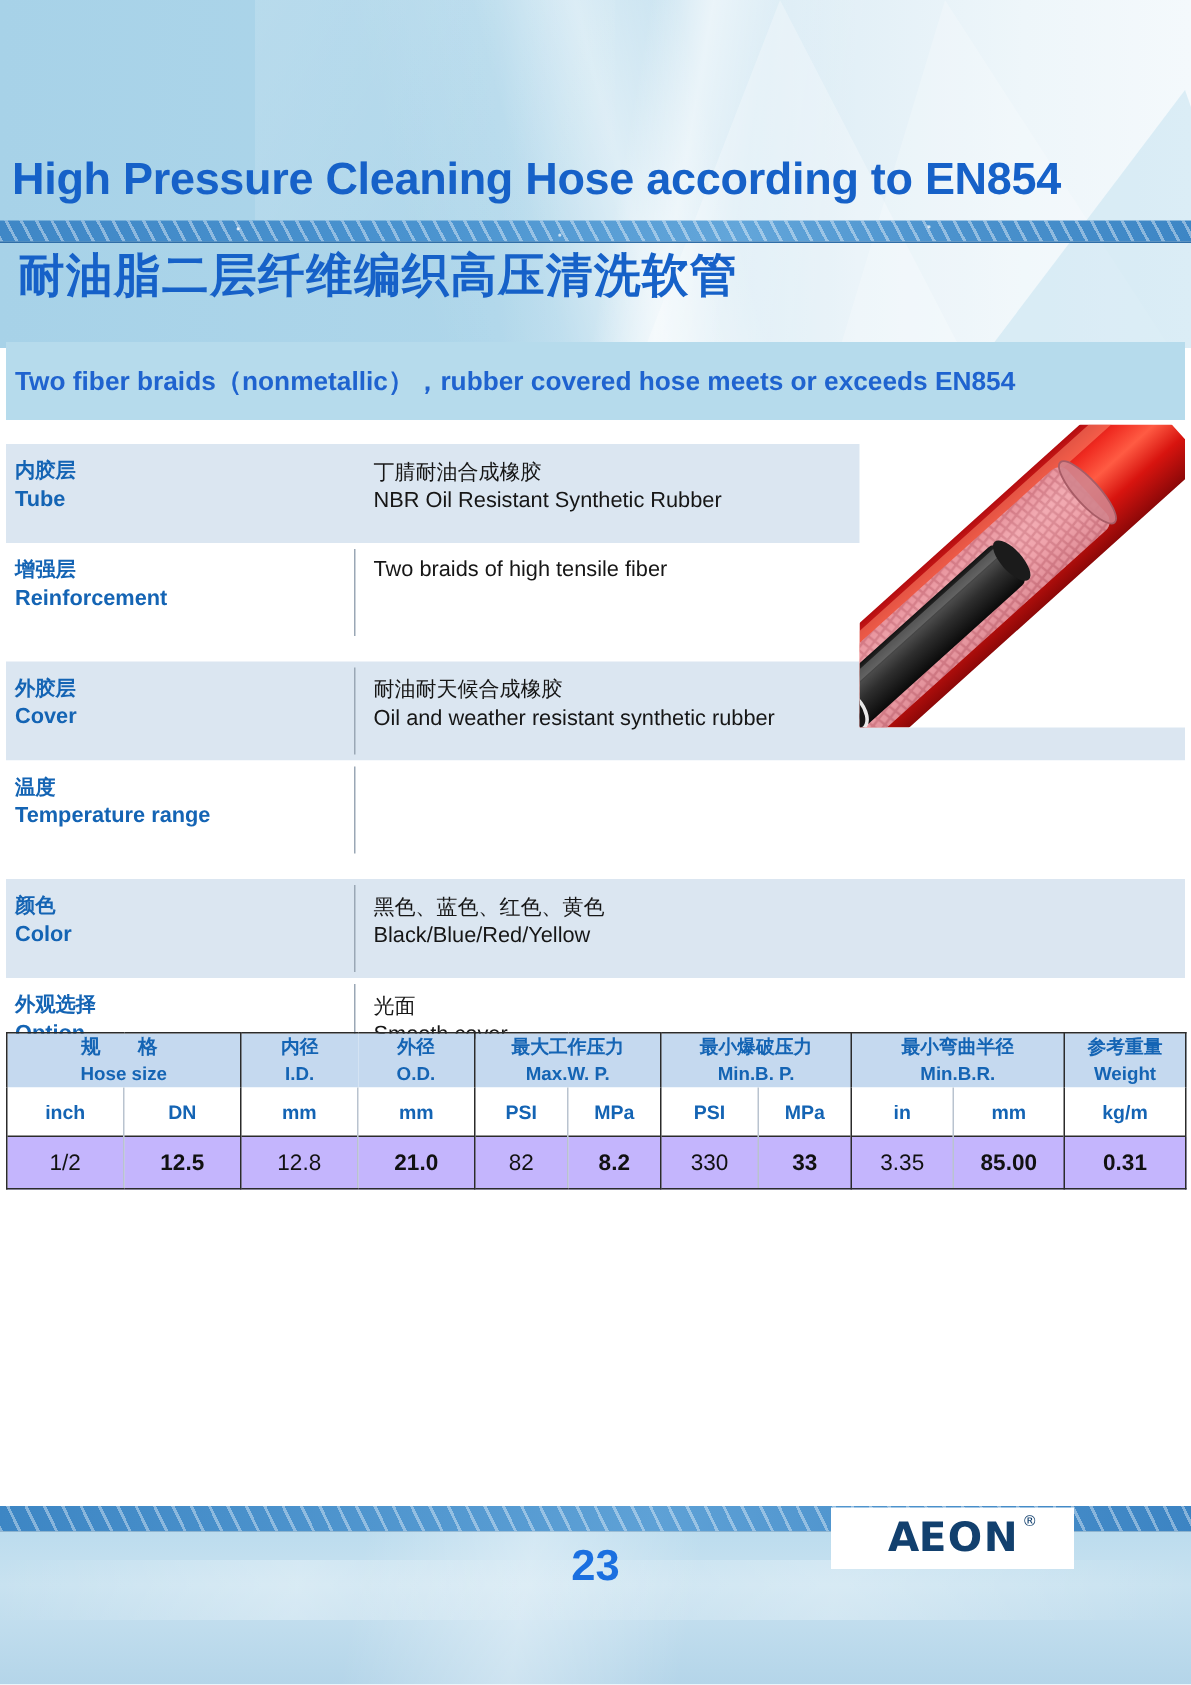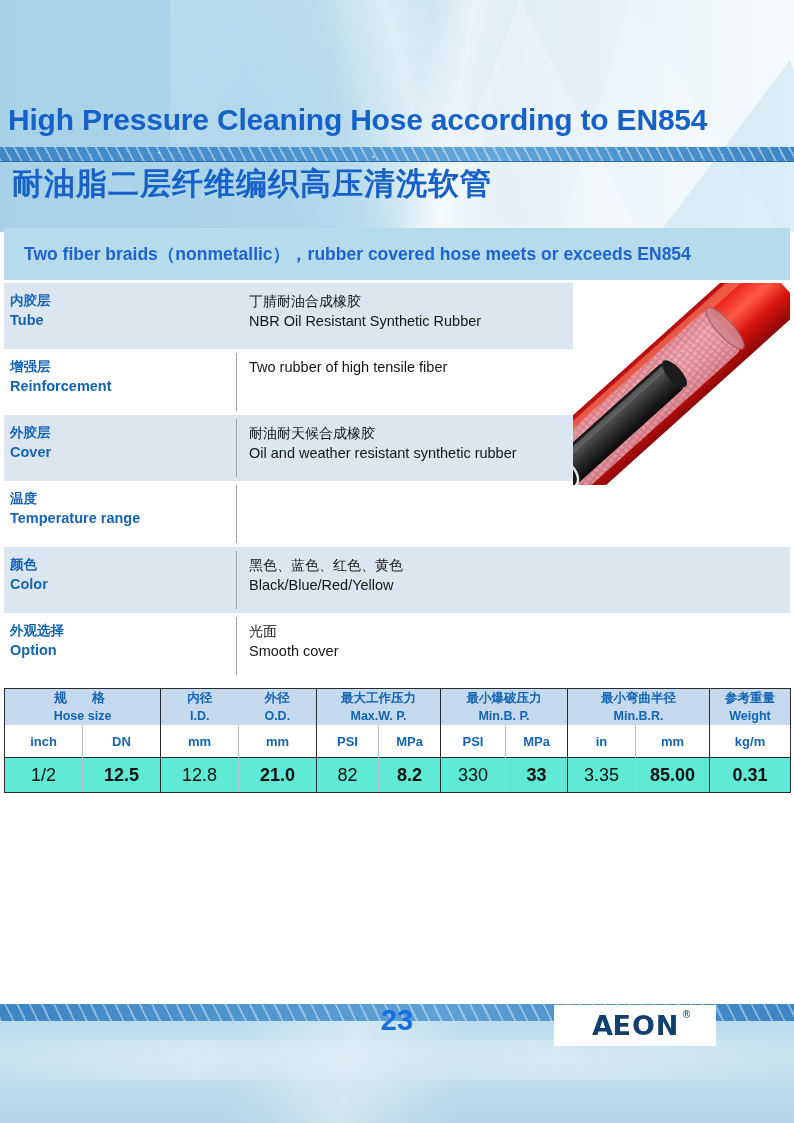--- a/index.html
+++ b/index.html
@@ -66,27 +66,27 @@
     font-family:Liberation Serif, serif;
   }
 
   
   .subtitle{
     position:absolute;left:4px;top:228px;width:786px;height:52px;
     background:#b6dbec;
     display:flex;align-items:center;
   }
   .subtitle span{
-    padding-left:20px;font-size:17.5px;font-weight:bold;color:#1f63cf;white-space:nowrap;text-align:right;
+    padding-left:6px;font-size:17.5px;font-weight:bold;color:#1f63cf;white-space:nowrap;text-align:right;
   }
 
   
   .spec{position:absolute;left:4px;top:283px;width:786px;}
   .spec-row{position:relative;display:flex;height:66px;box-sizing:border-box;}
-  .spec-row.alt{background:#dbe6f1;}
+  .spec-row.alt{background:#dbe6f1;margin-top:13px;}
   .spec-row.plain{background:#ffffff;}
   .spec-label{
     width:232px;box-sizing:border-box;padding:8px 0 0 6px;flex:0 0 232px;
   }
   .spec-sep{width:1px;background:#9aa7b5;flex:0 0 1px;margin:4px 0;}
   .spec-value{flex:1;box-sizing:border-box;padding:8px 0 0 12px;}
   .cn-l{font-size:13.5px;font-weight:bold;color:#1464b4;line-height:19px;}
   .en-l{font-size:14.5px;font-weight:bold;color:#1464b4;line-height:21px;}
   .cn-v{font-size:14px;color:#161616;line-height:20px;}
   .en-v{font-size:14.5px;color:#161616;line-height:21px;}
@@ -100,32 +100,32 @@
   .dtable{position:absolute;left:4px;top:688px;width:786px;border-collapse:collapse;table-layout:fixed;}
   .dtable th,.dtable td{padding:0;margin:0;text-align:center;}
   .hrow1 th{
     height:24px;background:#c5d9ef;color:#1464b4;font-size:12.5px;font-weight:bold;line-height:18px;
     border-top:1.6px solid #2b2b2b;
   }
   .hrow2 th{
     height:32px;background:#ffffff;color:#1464b4;font-size:13px;font-weight:bold;
   }
   .drow td{
-    height:34px;background:#5eead4;color:#111;font-size:18px;
+    height:34px;background:#c4b5fd;color:#111;font-size:15px;
     border-top:1.6px solid #2b2b2b;border-bottom:1.6px solid #2b2b2b;
   }
   .gl{border-left:1.6px solid #2b2b2b;}
   .gr{border-right:1.6px solid #2b2b2b;font-weight:bold;}
   .tl{border-left:1px solid #b9c3cf;}
   .hrow1 th.tl{border-left:1px solid #c5d9ef;}
   .sz1{font-size:13px;letter-spacing:6px;}
 
   
   .page-no{
-    position:absolute;left:0;top:1004px;width:794px;text-align:center;
+    position:absolute;left:0;top:1028px;width:794px;text-align:center;
     font-size:29px;font-weight:bold;color:#1a6fe0;
   }
   .logo-box{
     position:absolute;left:554px;top:1005px;width:162px;height:41px;background:#ffffff;
     display:flex;align-items:center;justify-content:center;
   }
   .logo-text{
     font-size:27px;font-weight:bold;color:#12406e;letter-spacing:1px;
     font-family:"DejaVu Sans",sans-serif;position:relative;line-height:1;
   }
@@ -171,21 +171,21 @@
     </div>
   </div>
 
   <div class="spec-row plain">
     <div class="spec-label">
       <div class="cn-l">增强层</div>
       <div class="en-l">Reinforcement</div>
     </div>
     <div class="spec-sep"></div>
     <div class="spec-value">
-      <div class="en-v">Two rubber of high tensile fiber</div>
+      <div class="en-v">Two braids of high tensile fiber</div>
     </div>
   </div>
 
   <div class="spec-row alt">
     <div class="spec-label">
       <div class="cn-l">外胶层</div>
       <div class="en-l">Cover</div>
     </div>
     <div class="spec-sep"></div>
     <div class="spec-value">

